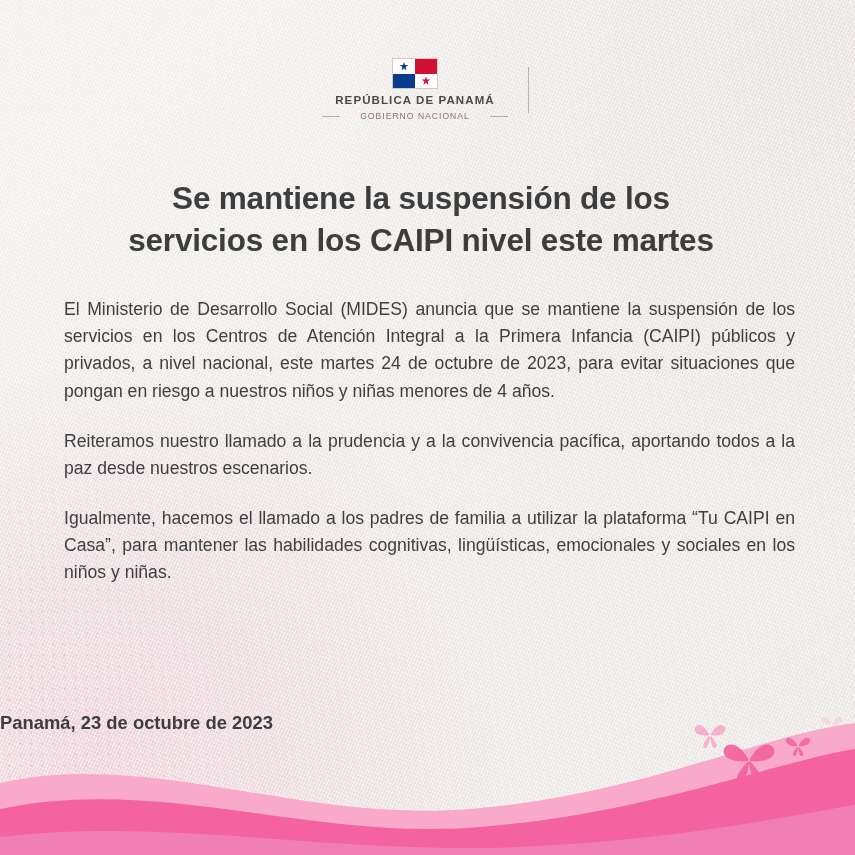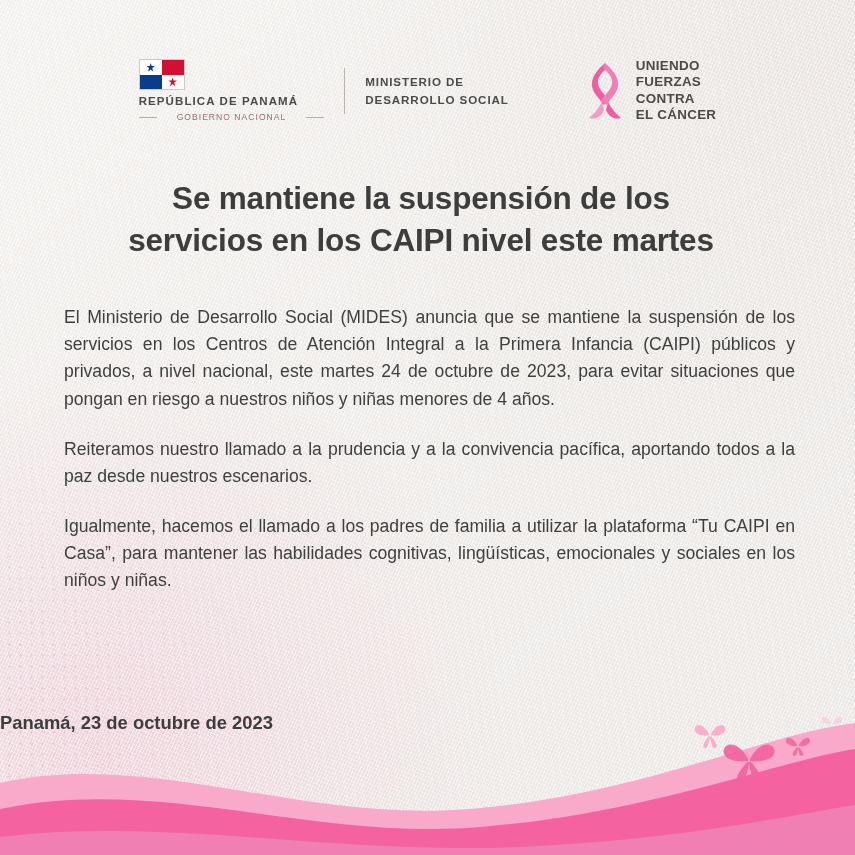--- a/index.html
+++ b/index.html
@@ -64,21 +64,21 @@
 
   .gov-block {
     display: flex;
     align-items: center;
     gap: 16px;
   }
 
   .gov-left {
     display: flex;
     flex-direction: column;
-    align-items: flex-start;
+    align-items: center;
     gap: 5px;
   }
 
   .flag {
     width: 46px;
     height: 31px;
     display: grid;
     grid-template-columns: 1fr 1fr;
     grid-template-rows: 1fr 1fr;
     border: 1px solid #cfcac6;
@@ -188,21 +188,21 @@
     top: 288px;
     left: 64px;
     width: 731px;
   }
   .para {
     font-size: 17.6px;
     line-height: 1.545;
     color: #3f3f3f;
     text-align: justify;
     text-justify: inter-word;
-    margin: 16px 0 23px 0;
+    margin: 8px 0 23px 0;
   }
   .para:last-child { margin-bottom: 0; }
 
   #signoff {
     position: absolute;
     top: 712px;
     left: 0;
     right: 0;
     font-size: 18.4px;
     font-weight: 700;
@@ -247,42 +247,22 @@
         <div class="gov-name">REPÚBLICA DE PANAMÁ</div>
         <div class="gov-sub-wrap">
           <span class="rule"></span>
           <span class="gov-sub">GOBIERNO NACIONAL</span>
           <span class="rule"></span>
         </div>
       </div>
 
       <div class="v-divider"></div>
 
-      <div class="ministry">
-        <div>MINISTERIO DE</div>
-        <div>DESARROLLO SOCIAL</div>
-      </div>
     </div>
 
-    <div id="campaign">
-      <div class="ribbon">
-        <svg viewBox="0 0 44 60" width="44" height="60" aria-hidden="true">
-          <path d="M22 2 C13 10 8 17 9 25 C10 33 17 37 20 44 L26 40 C22 33 16 29 15 23 C14 17 18 12 24 7 Z" fill="#ee5fa0"></path>
-          <path d="M22 2 C31 10 36 17 35 25 C34 33 27 37 24 44 L18 40 C22 33 28 29 29 23 C30 17 26 12 20 7 Z" fill="#f07fb4"></path>
-          <path d="M19 41 C15 48 11 53 6 57 C12 59 18 56 21 49 Z" fill="#f49ec6"></path>
-          <path d="M25 41 C29 48 33 53 38 57 C32 59 26 56 23 49 Z" fill="#ee5fa0"></path>
-        </svg>
-      </div>
-      <div class="campaign-text">
-        <div>UNIENDO</div>
-        <div>FUERZAS</div>
-        <div>CONTRA</div>
-        <div>EL CÁNCER</div>
-      </div>
-    </div>
   </div>
 
   <div id="title">
     <div>Se mantiene la suspensión de los</div>
     <div>servicios en los CAIPI nivel este martes</div>
   </div>
 
   <div id="paragraphs">
     <p class="para">El Ministerio de Desarrollo Social (MIDES) anuncia que se mantiene la suspensión de los servicios en los Centros de Atención Integral a la Primera Infancia (CAIPI) públicos y privados, a nivel nacional, este martes 24 de octubre de 2023, para evitar situaciones que pongan en riesgo a nuestros niños y niñas menores de 4 años.</p>
     <p class="para">Reiteramos nuestro llamado a la prudencia y a la convivencia pacífica, aportando todos a la paz desde nuestros escenarios.</p>

